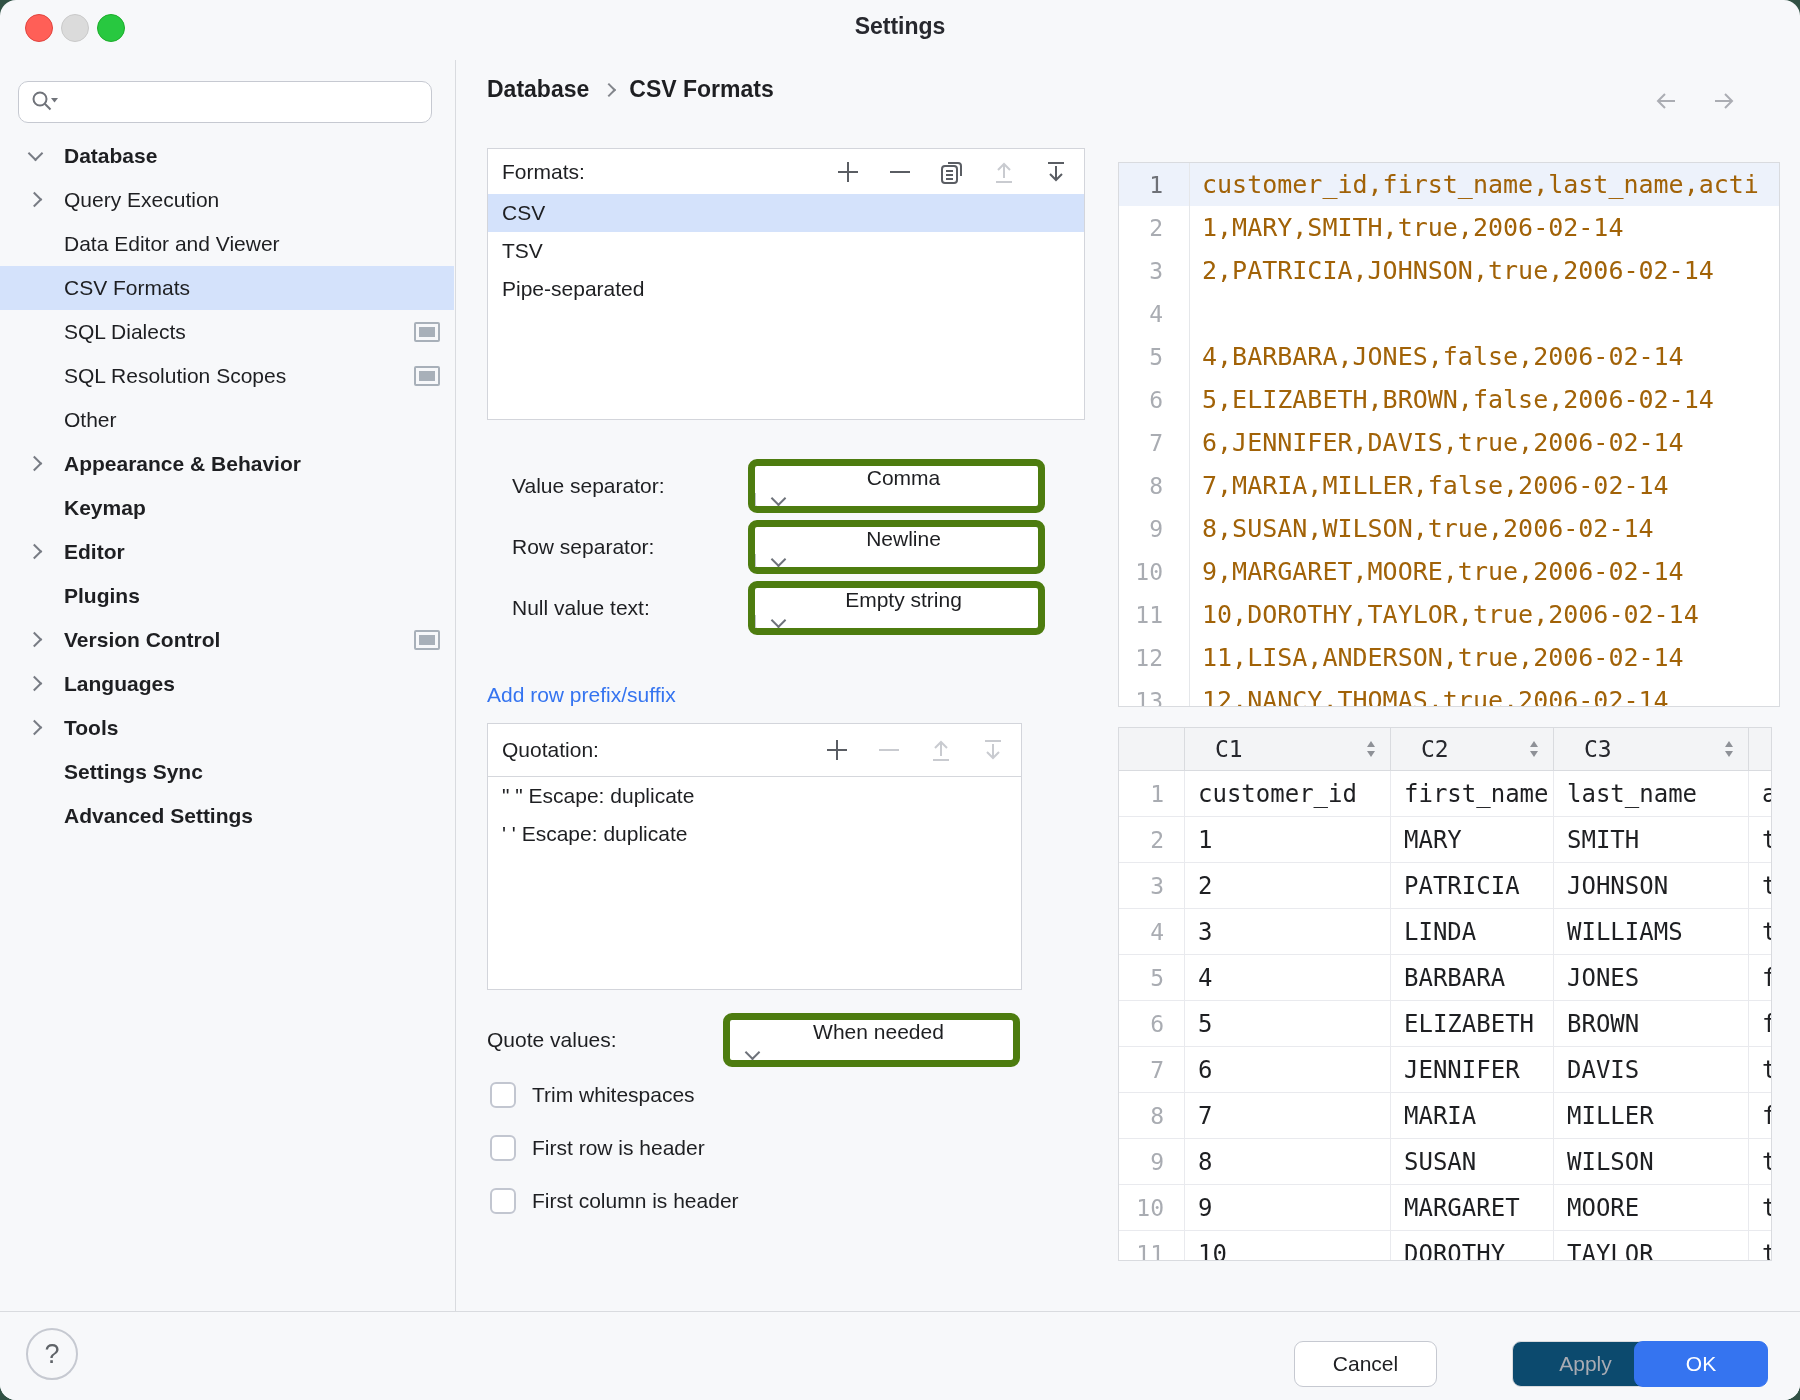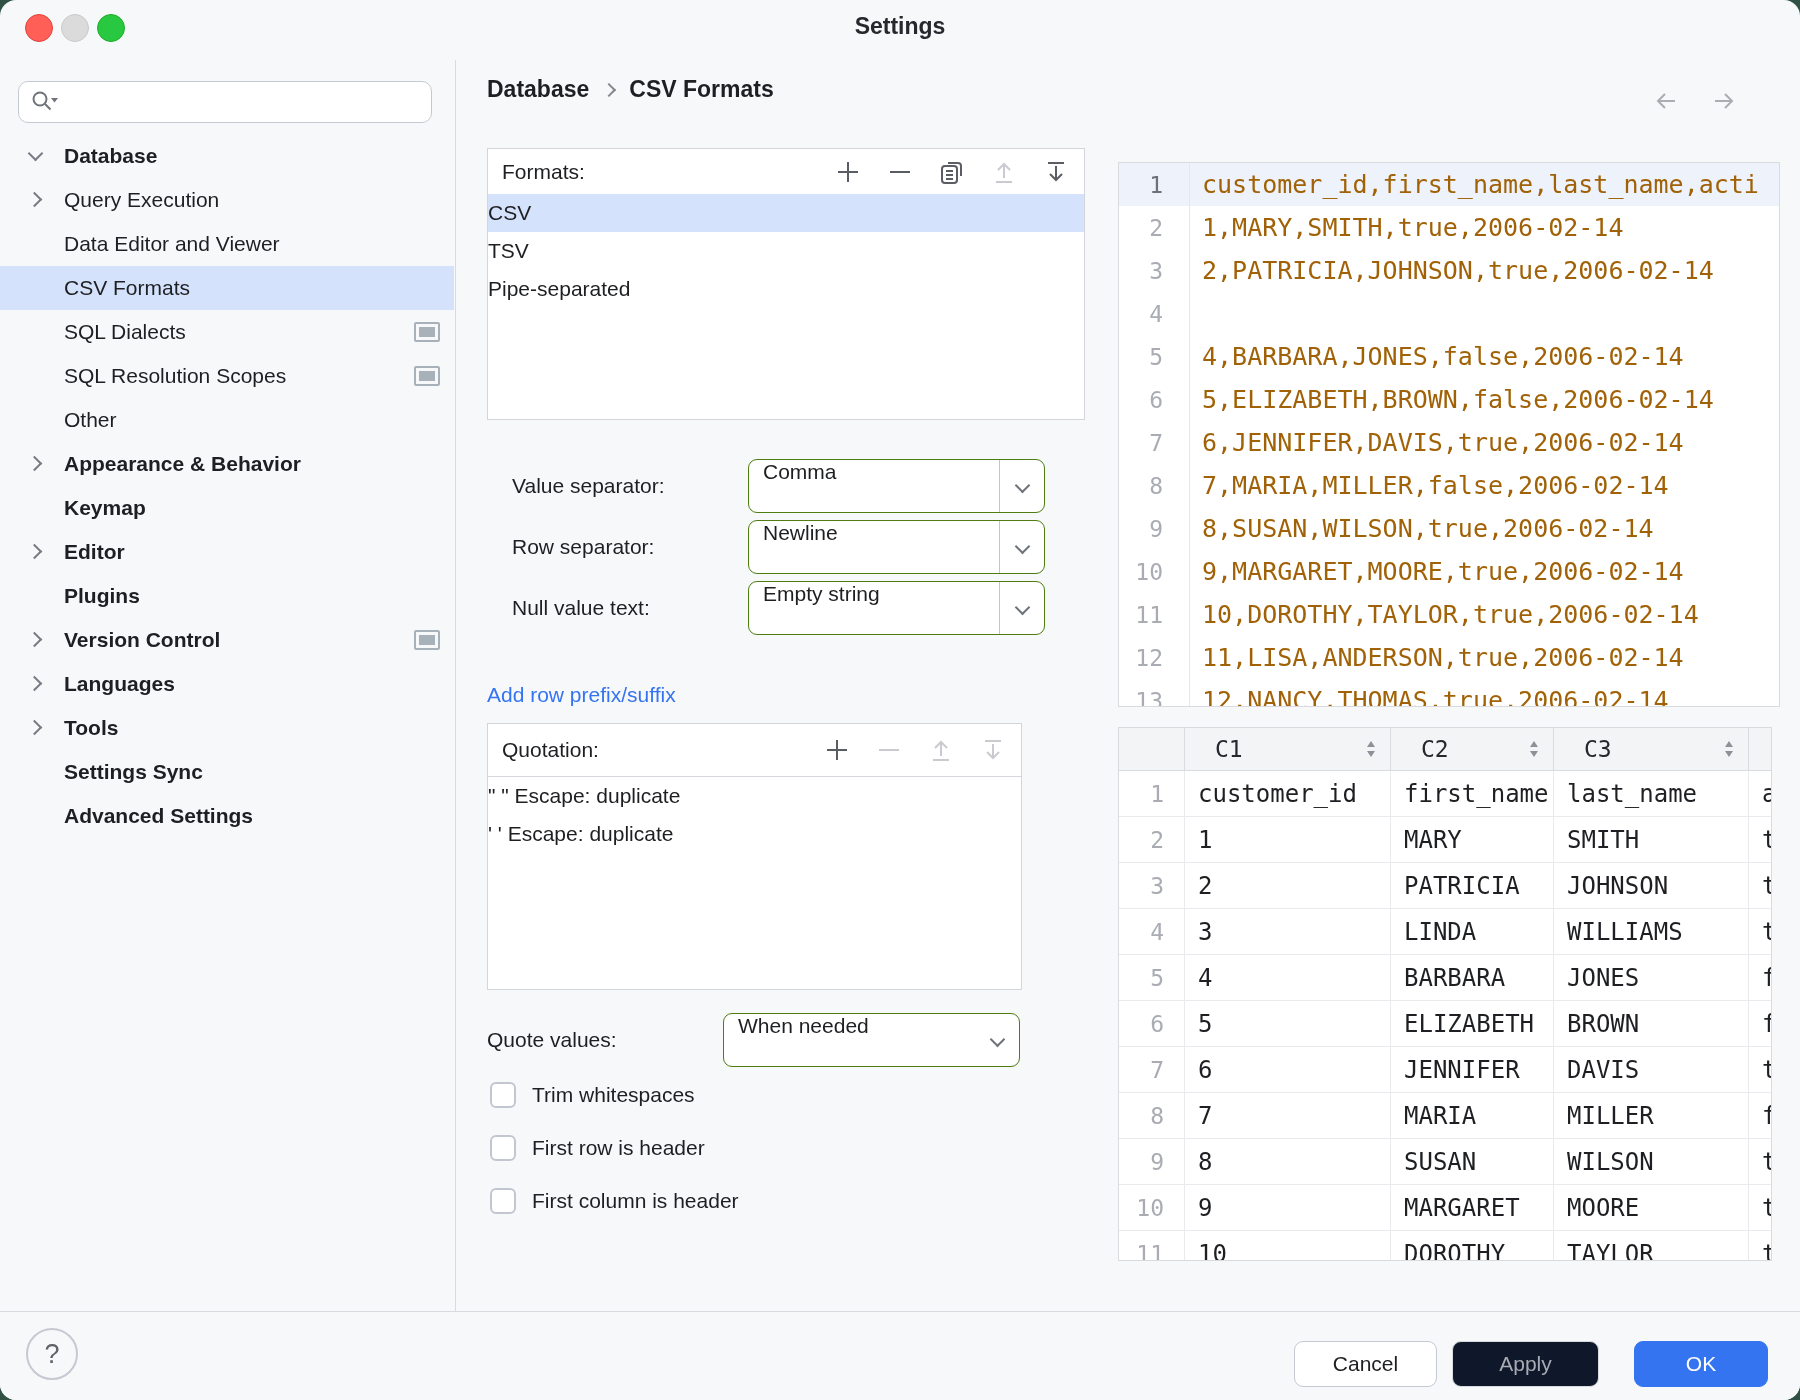--- a/index.html
+++ b/index.html
@@ -58,30 +58,30 @@
   
   .panel{position:absolute;background:#fff;border:1px solid #D3D5DB;box-sizing:border-box;}
   .panel-head{display:flex;align-items:center;position:relative;}
   .panel-label{font-size:21px;color:#1E1F22;padding-left:14px;}
   .tool-row{position:absolute;right:14px;top:0;bottom:0;display:flex;align-items:center;gap:24px;}
   .tool{width:28px;height:28px;color:#5A5D63;cursor:pointer;}
   .tool.disabled{color:#C9CBD0;}
   .tool svg{display:block;}
   .formats-panel{left:487px;top:148px;width:598px;height:272px;}
   .formats-panel .panel-head{height:45px;}
-  .list-row{height:38px;display:flex;align-items:center;font-size:21px;}
+  .list-row{height:38px;display:flex;align-items:center;padding-left:14px;font-size:21px;}
   .list-row.selected{background:#D4E2FB;}
   .quotation-panel{left:487px;top:723px;width:535px;height:267px;}
   .quotation-panel .panel-head{height:52px;border-bottom:1px solid #D5D7DC;}
   
   .fields{position:absolute;left:512px;top:459px;}
   .field-row{display:flex;align-items:center;height:54px;margin-bottom:7px;}
   .field-label{width:236px;font-size:21px;flex:0 0 auto;}
-  .combo{width:297px;height:54px;background:#fff;border:1px solid #4d7c0f;border-radius:9px;
-    box-sizing:border-box;display:flex;cursor:pointer;}
+  .combo{width:297px;height:54px;background:#fff;border:7px solid #4d7c0f;border-radius:9px;
+    box-sizing:border-box;display:flex;align-items:center;cursor:pointer;flex-direction:column;}
   .combo-value{flex:1;font-size:21px;padding-left:14px;}
   .combo-arrow{width:44px;align-self:stretch;display:flex;align-items:center;justify-content:center;}
   .combo.divided .combo-arrow{border-left:1px solid #C2C5CE;}
   .carrow{width:13px;height:13px;position:relative;}
   .carrow::before{content:"";position:absolute;left:1px;top:0px;width:9px;height:9px;
     border-right:2px solid #6E727A;border-bottom:2px solid #6E727A;transform:rotate(45deg);}
   .prefix-link{position:absolute;left:487px;top:683px;font-size:21px;color:#3574F0;cursor:pointer;}
   .quote-row{position:absolute;left:487px;top:1013px;display:flex;align-items:center;height:54px;}
   
   .checks{position:absolute;left:490px;top:1082px;}
@@ -123,21 +123,21 @@
   
   .footer{position:absolute;left:0;right:0;bottom:0;height:88px;border-top:1px solid #D9DBDF;
     background:#F7F8FA;}
   .help{position:absolute;left:26px;top:16px;width:52px;height:52px;border-radius:50%;
     border:2px solid #C6C9D1;box-sizing:border-box;color:#5F6368;font-size:27px;
     display:flex;align-items:center;justify-content:center;cursor:pointer;background:transparent;}
   .btn{position:absolute;top:29px;height:46px;border-radius:9px;font-size:21px;
     display:flex;align-items:center;justify-content:center;box-sizing:border-box;cursor:pointer;
     font-family:"Liberation Sans",sans-serif;}
   .btn-cancel{left:1294px;width:143px;background:#fff;border:1px solid #C6C9D1;color:#1E1F22;}
-  .btn-apply{left:1452px;width:147px;background:#0f172a;border:1px solid #D9DBDF;color:#A8ABB3;}
+  .btn-apply{left:1512px;width:147px;background:#0c4a6e;border:1px solid #D9DBDF;color:#A8ABB3;}
   .btn-ok{left:1634px;width:134px;background:#3574F0;border:1px solid #3574F0;color:#fff;}
 </style>
 </head>
 <body>
 
 <div class="window">
 
   <div class="titlebar">
     <span class="tl red"></span>
     <span class="tl gray"></span>

